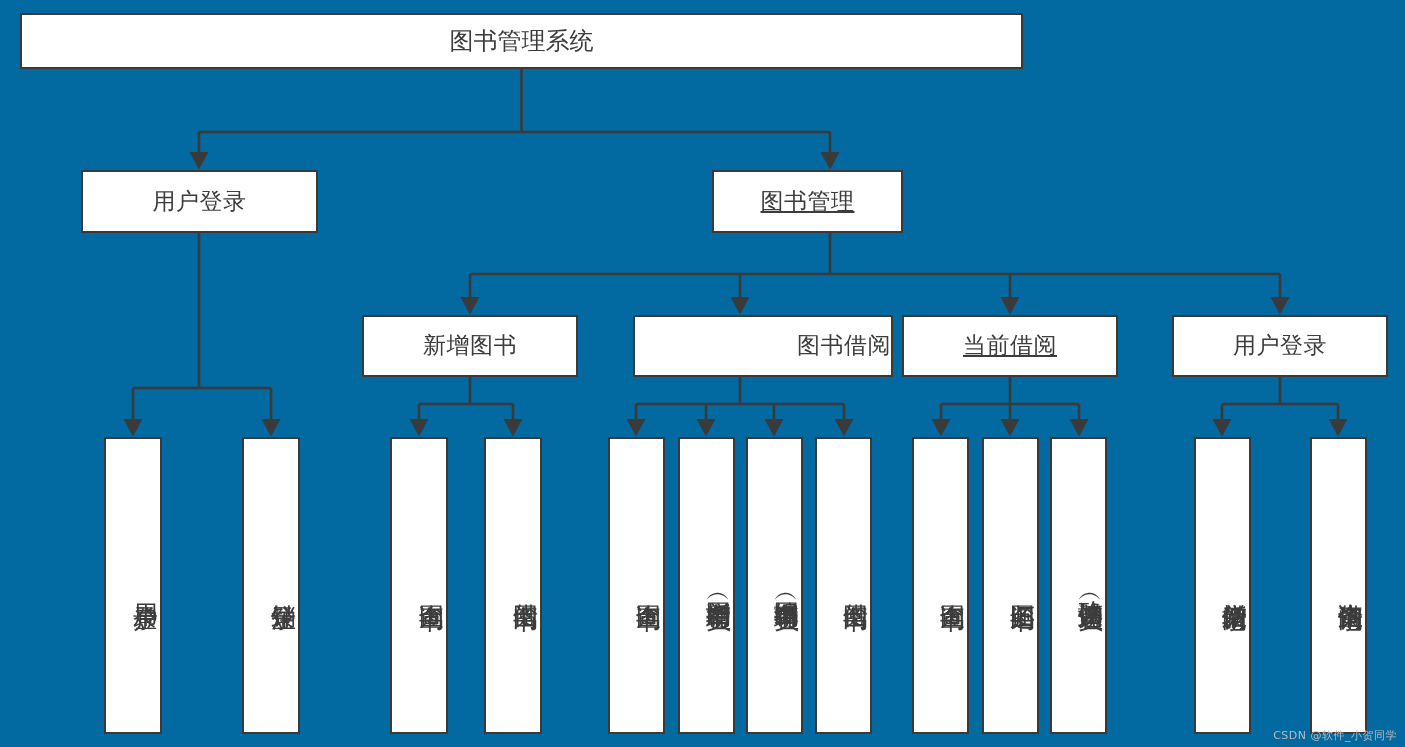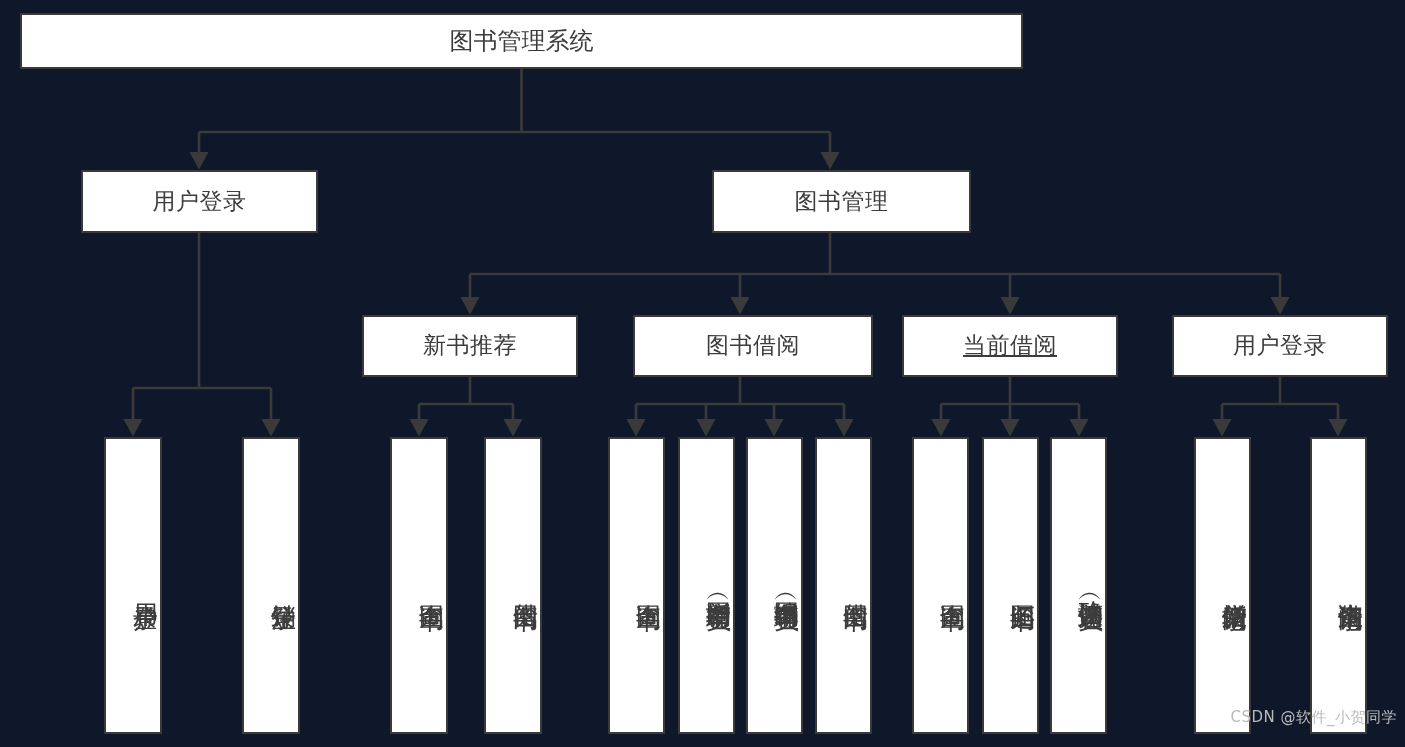--- a/index.html
+++ b/index.html
@@ -7,21 +7,21 @@
     padding: 0;
     background: #ffffff;
   }
   body {
     font-family: "DejaVu Sans", "Liberation Sans", sans-serif;
   }
   #canvas {
     position: relative;
     width: 1405px;
     height: 747px;
-    background: #0f172a;
+    background: #0369a1;
     overflow: hidden;
   }
   svg#wires {
     position: absolute;
     left: 0;
     top: 0;
     width: 1405px;
     height: 747px;
     pointer-events: none;
   }
@@ -55,22 +55,22 @@
     justify-content: center;
   }
   .node.v .vtext {
     writing-mode: vertical-rl;
     text-orientation: upright;
     display: block;
   }
   .watermark {
     position: absolute;
     right: 8px;
-    bottom: 20px;
-    font-size: 15px;
+    bottom: 4px;
+    font-size: 11px;
     color: #b9b9b9;
     letter-spacing: 0.5px;
     white-space: nowrap;
     margin-top: 32px;
   }
 </style>
 </head>
 <body>
 
 <div id="canvas">
@@ -127,28 +127,28 @@
     </g>
   </svg>
 
   <div class="node root" style="left:20px; top:13px; width:1003px; height:56px;">
     <span>图书管理系统</span>
   </div>
 
   <div class="node h" style="left:81px; top:170px; width:237px; height:63px;">
     <span>用户登录</span>
   </div>
-  <div class="node h" style="left:712px; top:170px; width:259px; height:63px;">
+  <div class="node h" style="left:712px; top:170px; width:191px; height:63px;text-decoration:underline;">
     <span>图书管理</span>
   </div>
 
   <div class="node h" style="left:362px; top:315px; width:216px; height:62px;">
-    <span>新书推荐</span>
-  </div>
-  <div class="node h" style="left:633px; top:315px; width:240px; height:62px;">
+    <span>新增图书</span>
+  </div>
+  <div class="node h" style="left:633px; top:315px; width:260px; height:62px;justify-content:flex-end;">
     <span>图书借阅</span>
   </div>
   <div class="node h" style="left:902px; top:315px; width:216px; height:62px;text-decoration:underline;">
     <span>当前借阅</span>
   </div>
   <div class="node h" style="left:1172px; top:315px; width:216px; height:62px;">
     <span>用户登录</span>
   </div>
 
   <div class="node v" style="left:104px; top:437px; width:58px; height:297px;">

